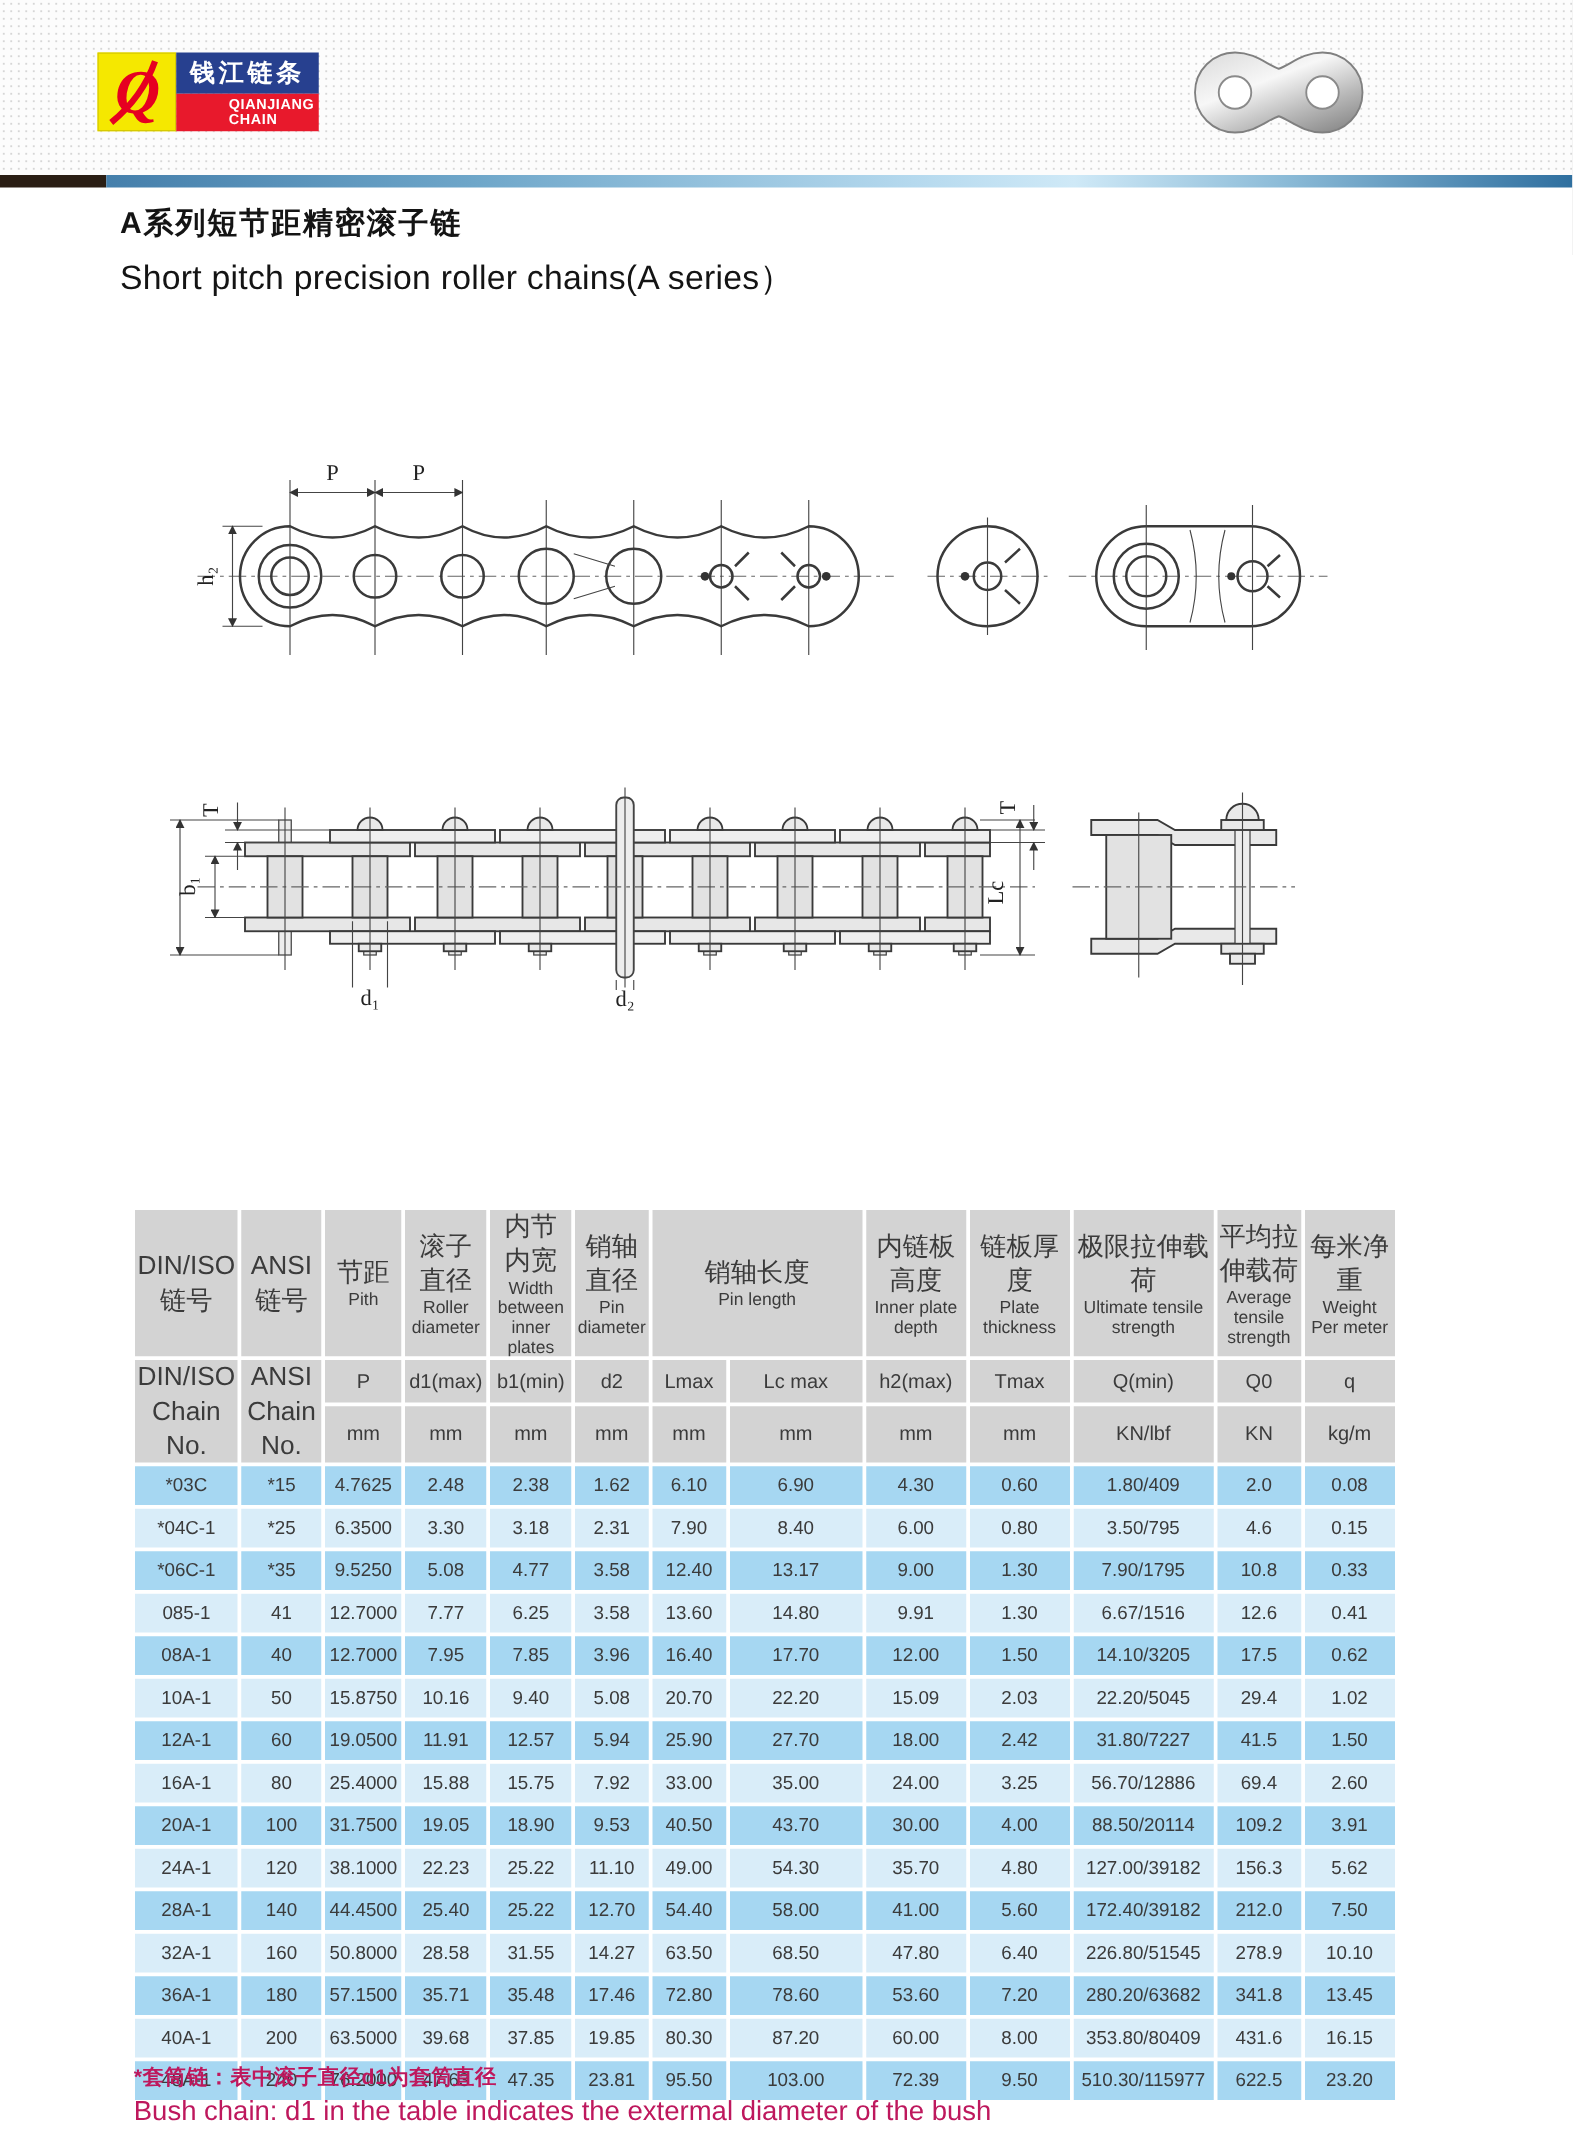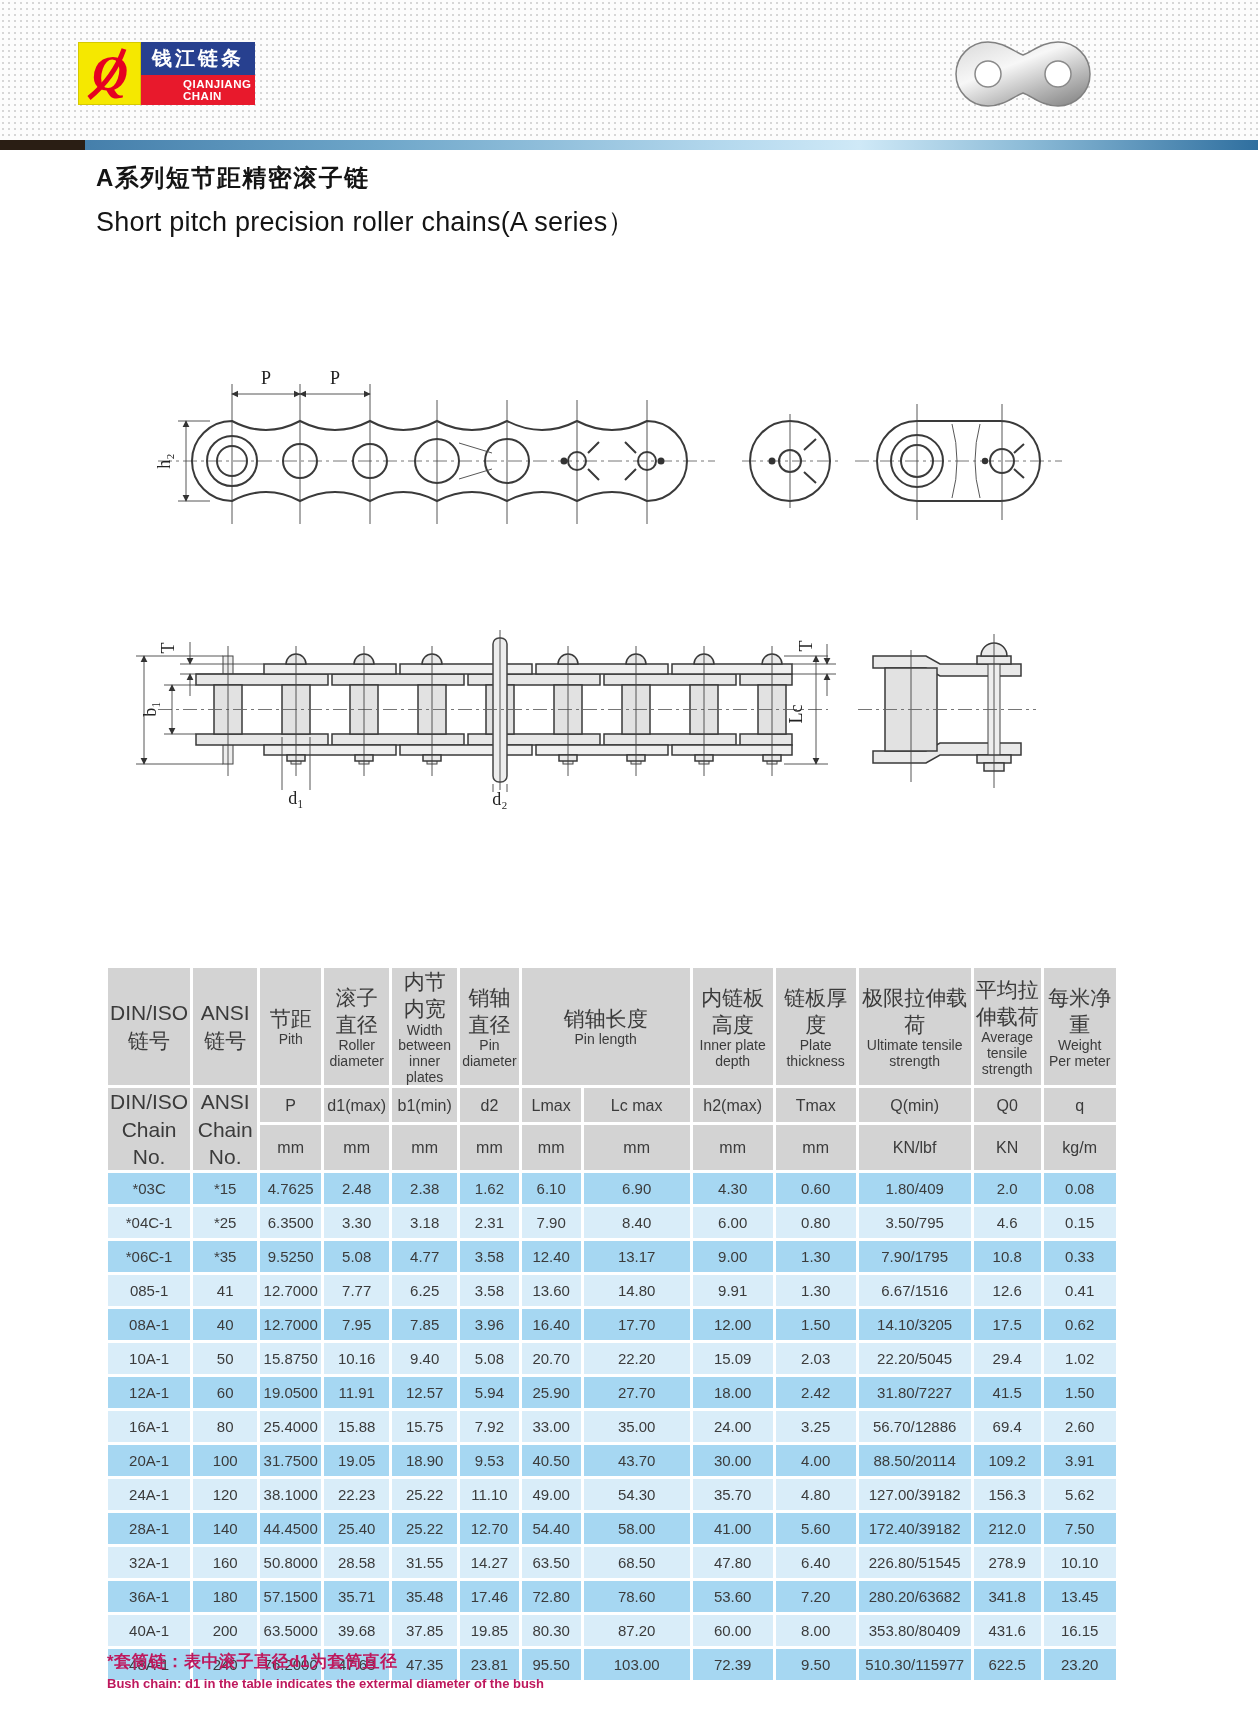--- a/index.html
+++ b/index.html
@@ -55,21 +55,21 @@
   tbody tr.dark td{background:#a6d7f2;}
   tbody tr.light td{background:#d9edf9;}
   col.w0{width:70px} col.w1{width:64px} col.w2{width:61px} col.w3{width:65px}
   col.w4{width:65px} col.w5{width:57px} col.w6{width:59px} col.w7{width:106px}
   col.w8{width:80px} col.w9{width:80px} col.w10{width:112px} col.w11{width:67px}
   col.w12{width:72px}
 
   
   .notes{position:absolute;left:107px;top:1650px;color:#be185d;}
   .note-cn{font-size:17px;font-weight:bold;letter-spacing:.5px;}
-  .note-en{font-size:13px;margin-top:3px;font-weight:bold;}
+  .note-en{font-size:22px;margin-top:3px;font-weight:normal;}
 </style>
 </head>
 <body>
 
 <div class="page">
 
   <div class="hdr">
     <div class="logo">
       <div class="logo-badge">
         <svg width="61" height="61" viewBox="0 0 61 61">

